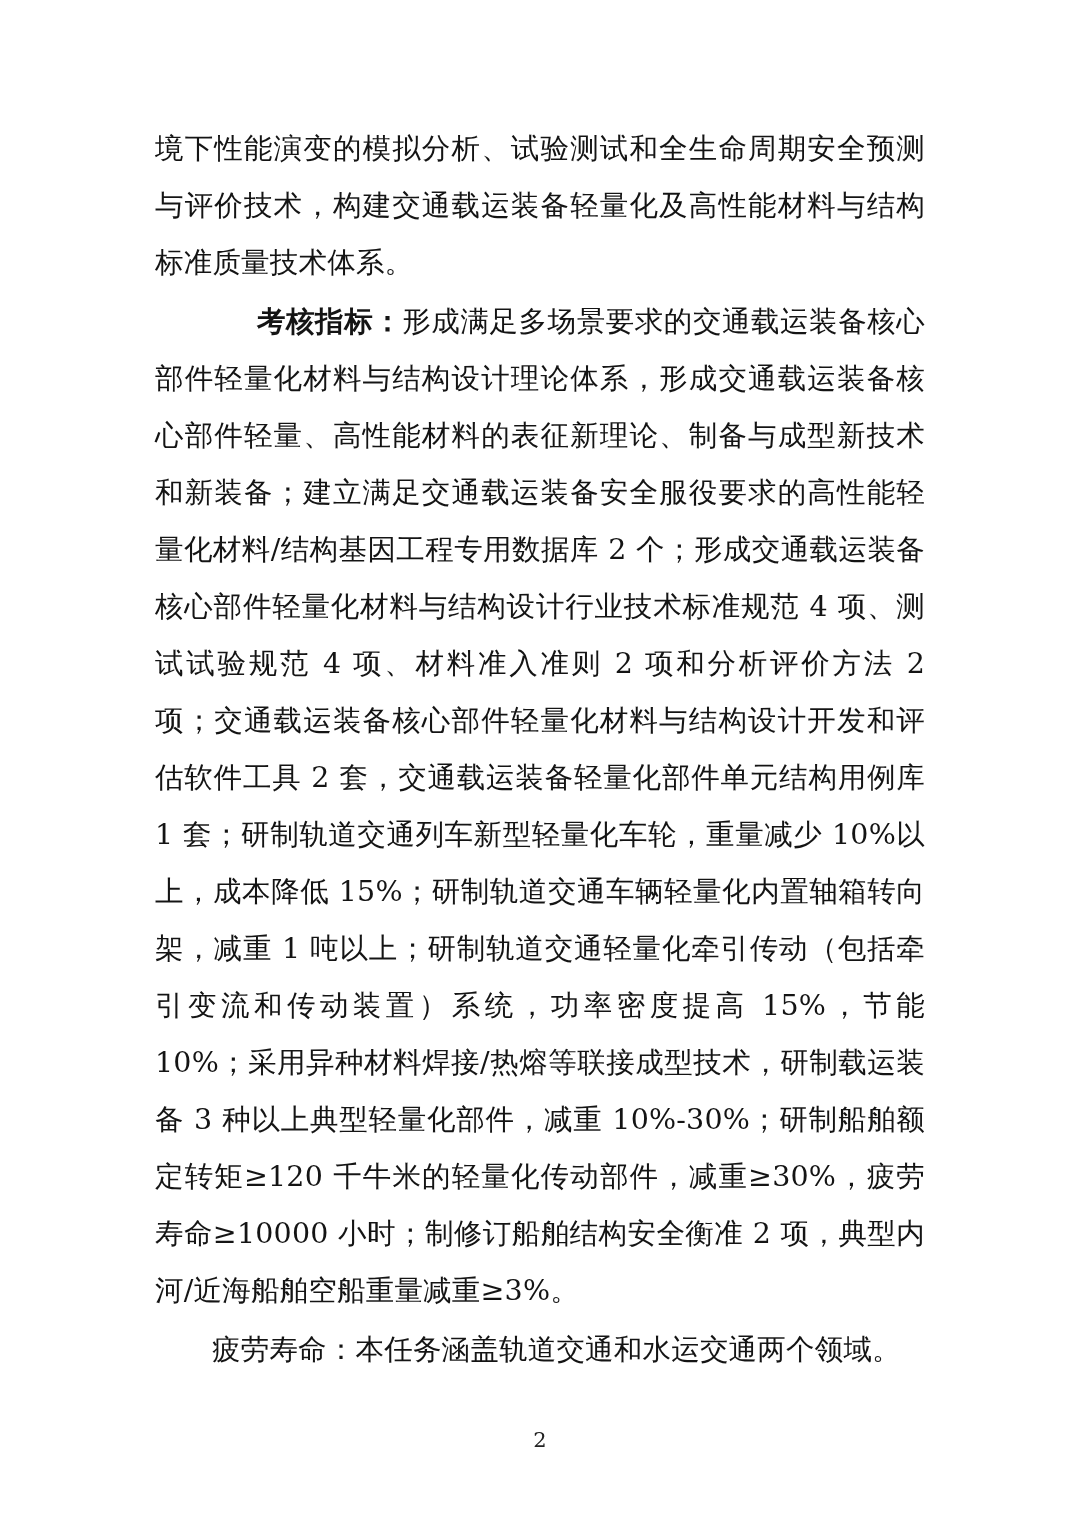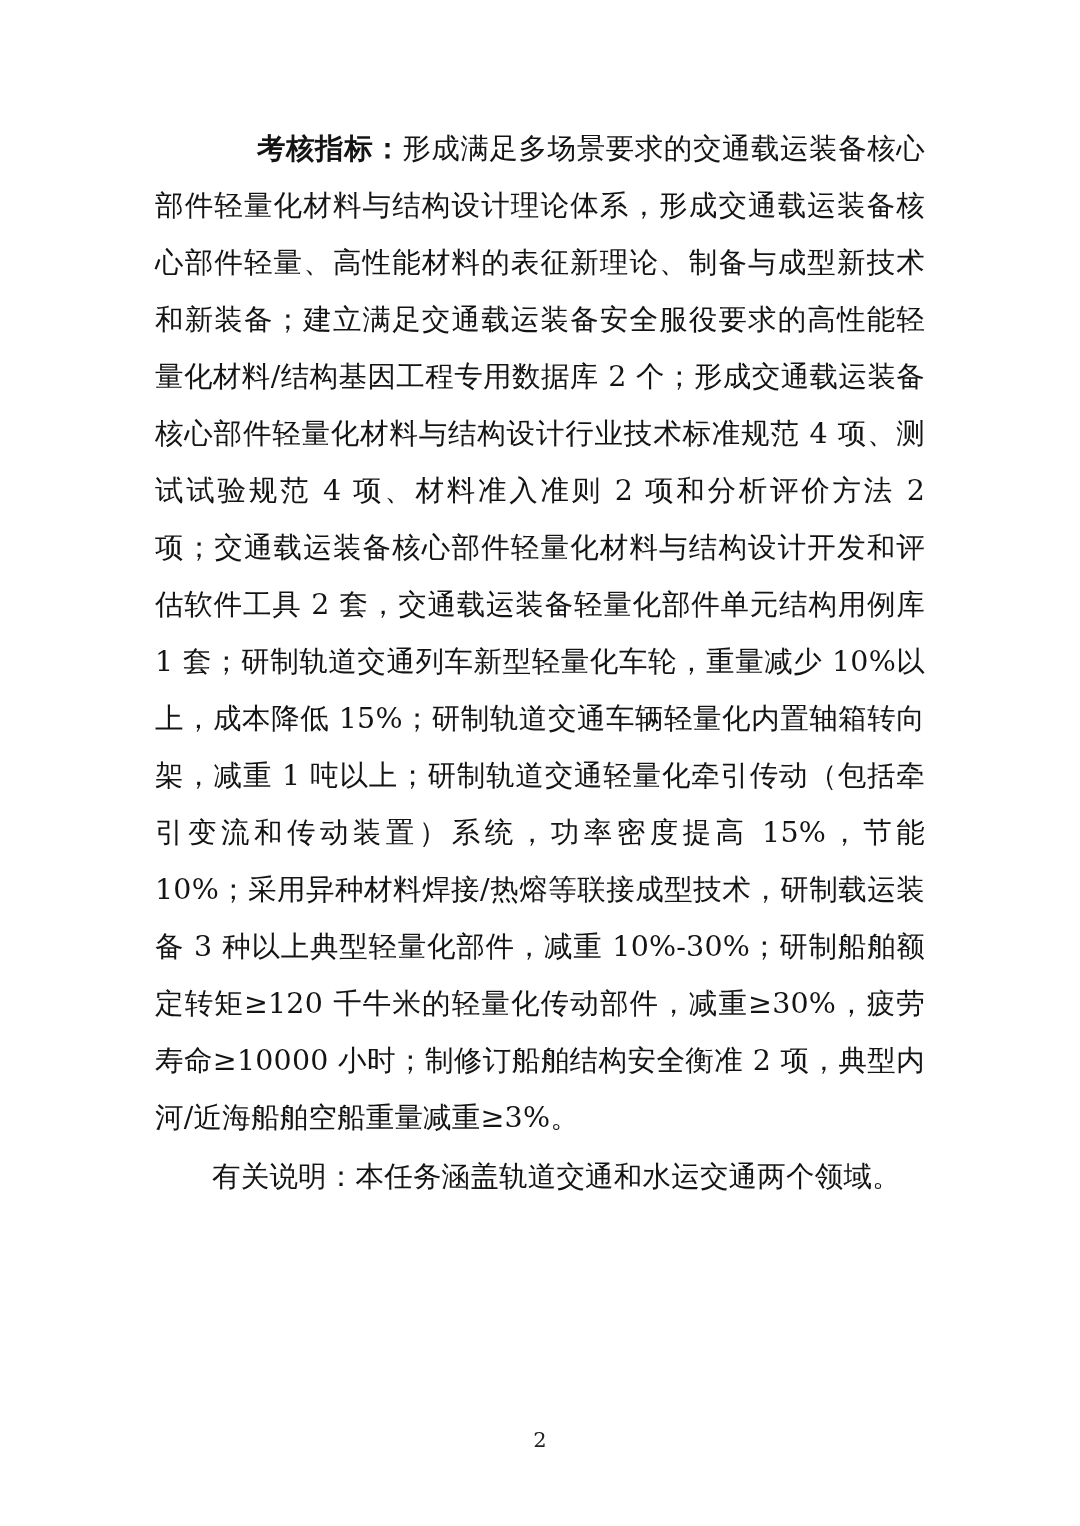--- a/index.html
+++ b/index.html
@@ -63,26 +63,29 @@
     background: transparent;
   }
 </style>
 </head>
 <body>
 
 <div class="page">
 
   <div class="body-text">
 
+    <p class="para">
+      <span>境下性能演变的模拟分析、试验测试和全生命周期安全预测与评价技术，构建交通载运装备轻量化及高性能材料与结构标准质量技术体系。</span>
+    </p>
 
     <p class="para indent">
       <span class="lead-label">考核指标：</span><span>形成满足多场景要求的交通载运装备核心部件轻量化材料与结构设计理论体系，形成交通载运装备核心部件轻量、高性能材料的表征新理论、制备与成型新技术和新装备；建立满足交通载运装备安全服役要求的高性能轻量化材料/结构基因工程专用数据库 2 个；形成交通载运装备核心部件轻量化材料与结构设计行业技术标准规范 4 项、测试试验规范 4 项、材料准入准则 2 项和分析评价方法 2 项；交通载运装备核心部件轻量化材料与结构设计开发和评估软件工具 2 套，交通载运装备轻量化部件单元结构用例库 1 套；研制轨道交通列车新型轻量化车轮，重量减少 10%以上，成本降低 15%；研制轨道交通车辆轻量化内置轴箱转向架，减重 1 吨以上；研制轨道交通轻量化牵引传动（包括牵引变流和传动装置）系统，功率密度提高 15%，节能 10%；采用异种材料焊接/热熔等联接成型技术，研制载运装备 3 种以上典型轻量化部件，减重 10%-30%；研制船舶额定转矩≥120 千牛米的轻量化传动部件，减重≥30%，疲劳寿命≥10000 小时；制修订船舶结构安全衡准 2 项，典型内河/近海船舶空船重量减重≥3%。</span>
     </p>
 
     <p class="para indent">
-      <span>有关说明：本任务涵盖轨道交通和水运交通两个领域。</span>
+      <span>疲劳寿命：本任务涵盖轨道交通和水运交通两个领域。</span>
     </p>
 
   </div>
 
   <div class="page-number">2</div>
 
 </div>
 
 </body></html>

